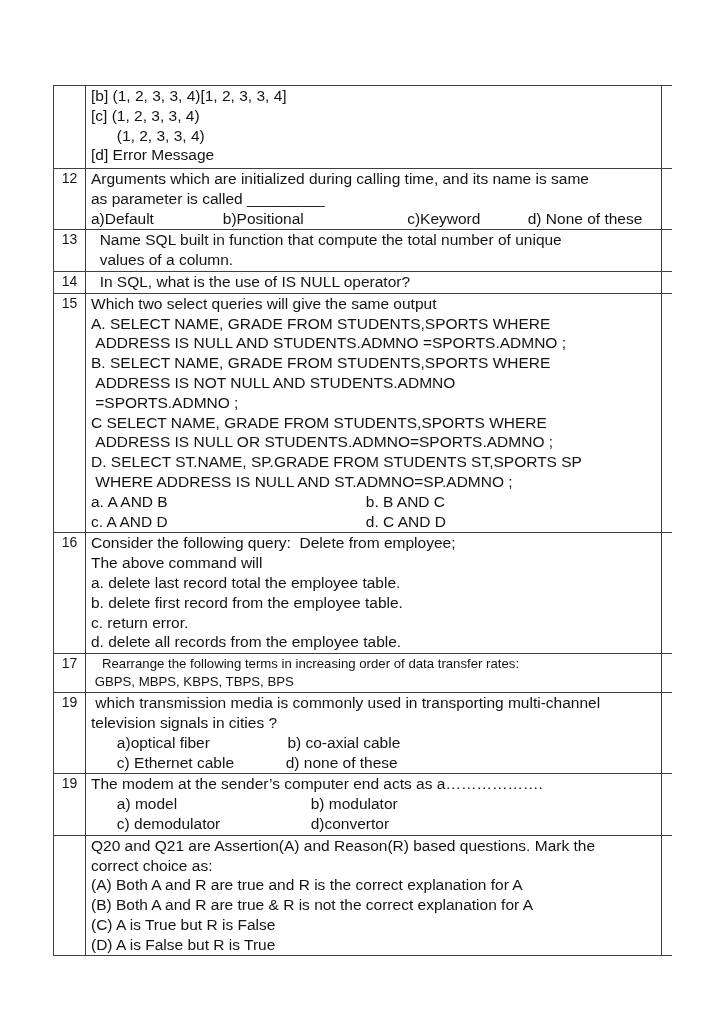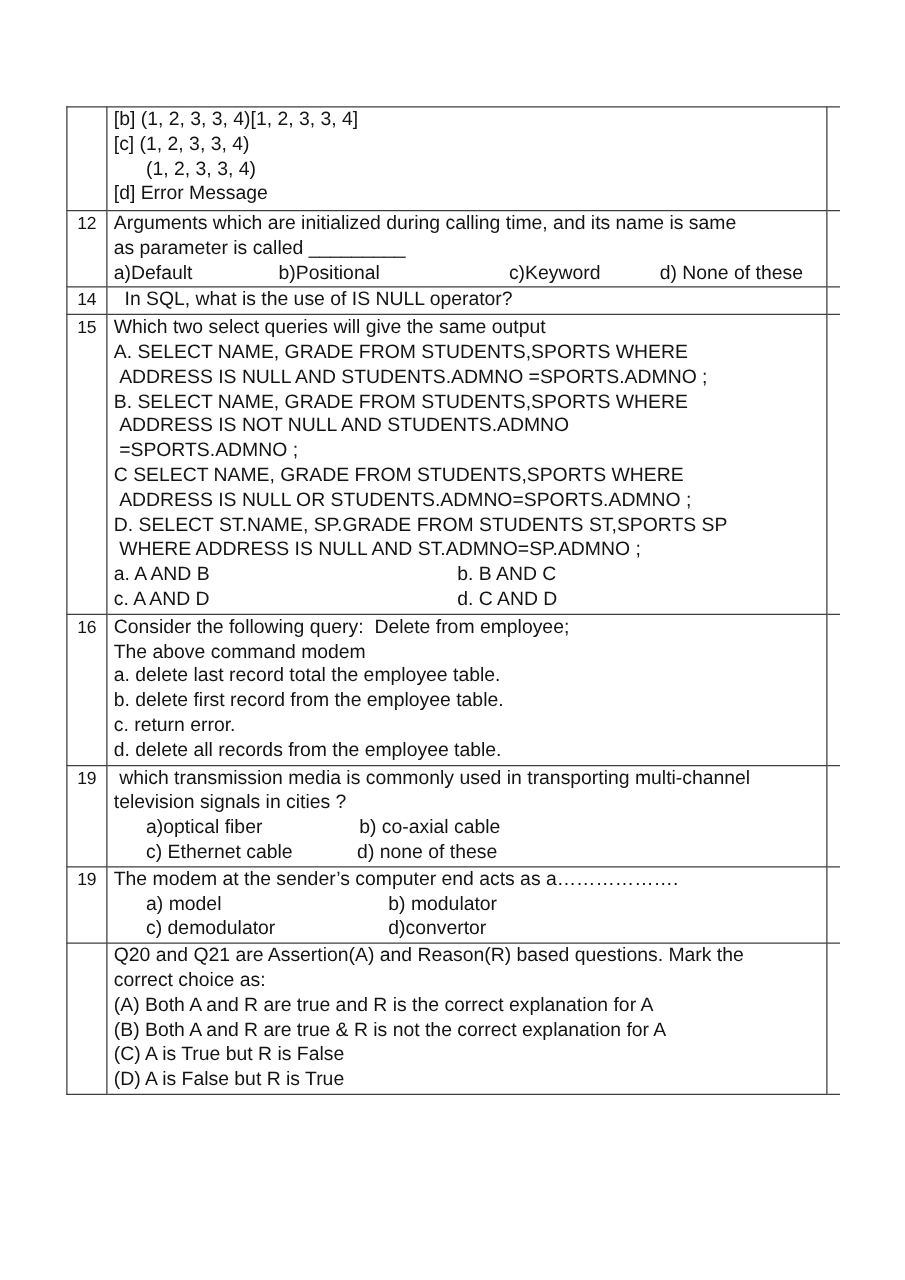--- a/index.html
+++ b/index.html
@@ -75,20 +75,28 @@
       <tr>
         <td class="num">12</td>
         <td class="q">
             <div class="ln">Arguments which are initialized during calling time, and its name is same</div>
             <div class="ln">as parameter is called _________</div>
             <div class="ln">a)Default                b)Positional                        c)Keyword           d) None of these</div>
           </td>
         <td class="marks">1</td>
       </tr>
       <tr>
+        <td class="num">13</td>
+        <td class="q">
+            <div class="ln">  Name SQL built in function that compute the total number of unique</div>
+            <div class="ln">  values of a column.</div>
+          </td>
+        <td class="marks">1</td>
+      </tr>
+      <tr>
         <td class="num">14</td>
         <td class="q">
             <div class="ln">  In SQL, what is the use of IS NULL operator?</div>
           </td>
         <td class="marks">1</td>
       </tr>
       <tr>
         <td class="num">15</td>
         <td class="q">
             <div class="ln">Which two select queries will give the same output</div>
@@ -103,25 +111,33 @@
             <div class="ln"> WHERE ADDRESS IS NULL AND ST.ADMNO=SP.ADMNO ;</div>
             <div class="ln">a. A AND B                                              b. B AND C</div>
             <div class="ln">c. A AND D                                              d. C AND D</div>
           </td>
         <td class="marks">1</td>
       </tr>
       <tr>
         <td class="num">16</td>
         <td class="q">
           <div class="ln"><span>Consider the following query:  </span><span class="b">Delete from employee;</span></div>
-        <div class="ln">The above command modem</div>
+        <div class="ln">The above command will</div>
             <div class="ln">a. delete last record total the employee table.</div>
             <div class="ln">b. delete first record from the employee table.</div>
             <div class="ln">c. return error.</div>
             <div class="ln">d. delete all records from the employee table.</div>
+          </td>
+        <td class="marks">1</td>
+      </tr>
+      <tr class="small">
+        <td class="num">17</td>
+        <td class="q">
+            <div class="ln">   Rearrange the following terms in increasing order of data transfer rates:</div>
+            <div class="ln"> GBPS, MBPS, KBPS, TBPS, BPS</div>
           </td>
         <td class="marks">1</td>
       </tr>
       <tr>
         <td class="num">19</td>
         <td class="q">
             <div class="ln"> which transmission media is commonly used in transporting multi-channel</div>
             <div class="ln">television signals in cities ?</div>
             <div class="ln">      a)optical fiber                  b) co-axial cable</div>
             <div class="ln">      c) Ethernet cable            d) none of these</div>

